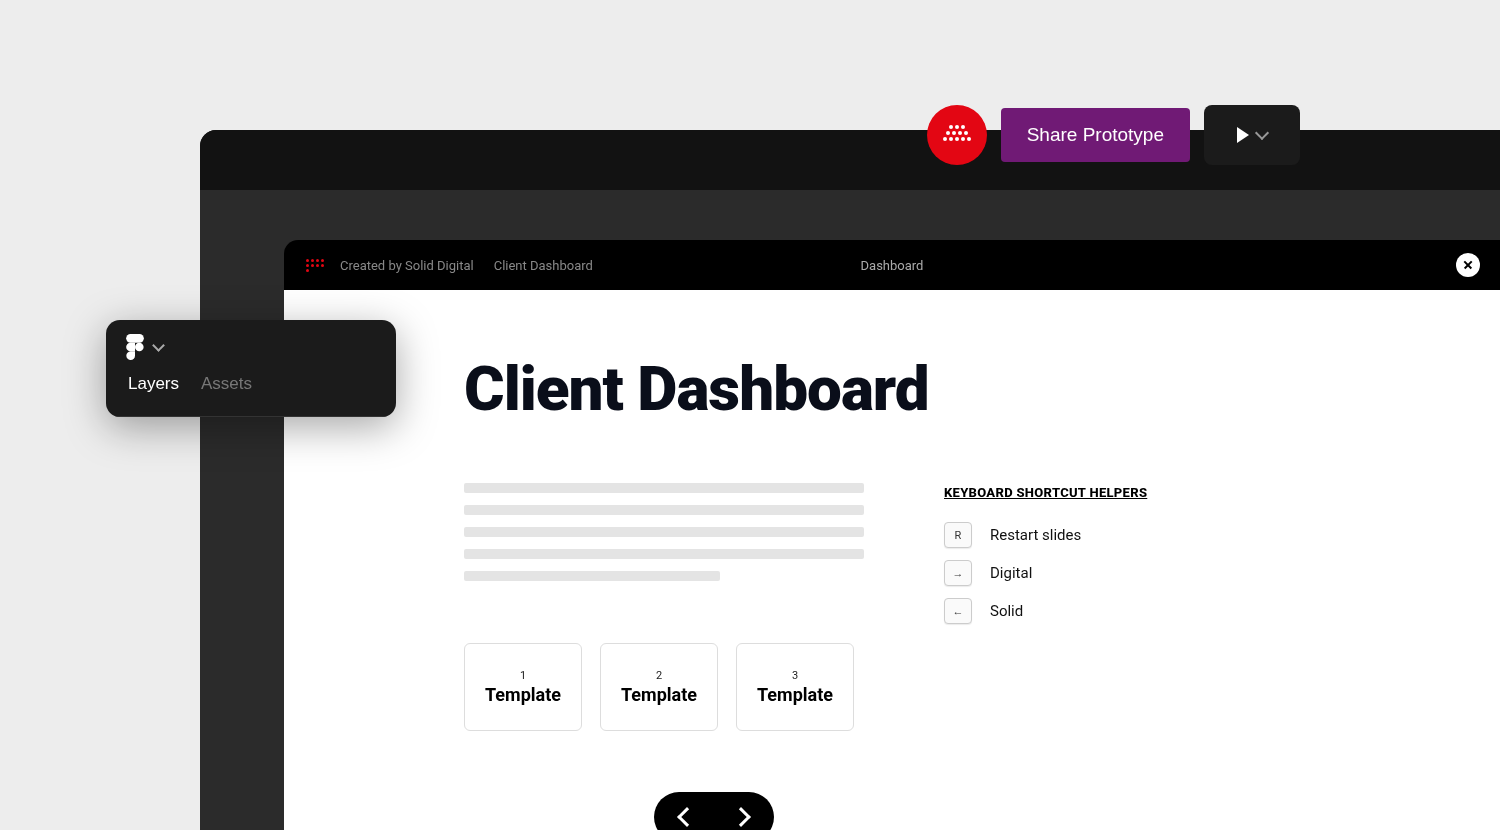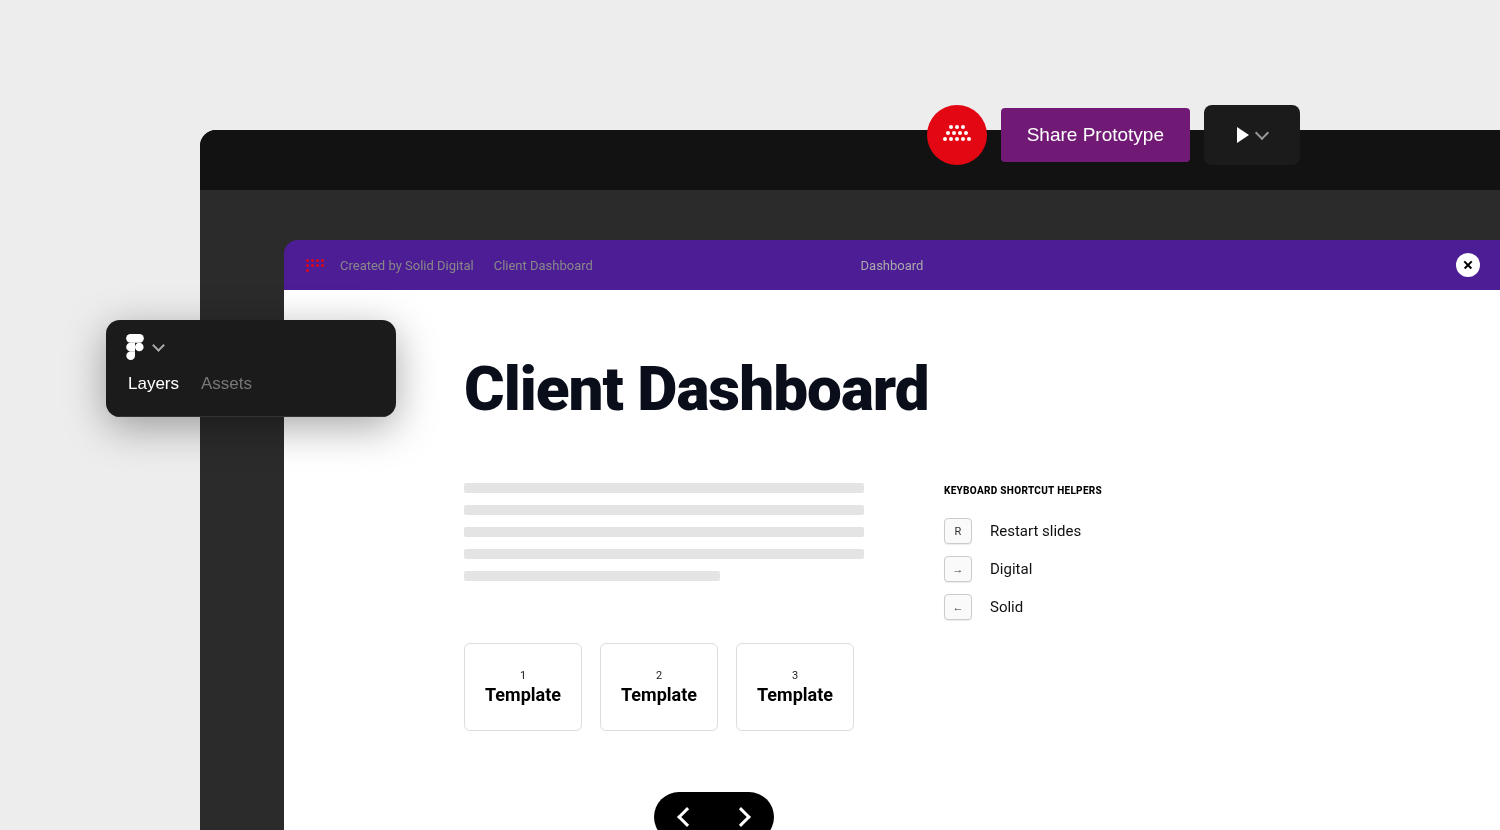--- a/index.html
+++ b/index.html
@@ -99,21 +99,21 @@
       margin-top: -4px;
     }
     
     
     .preview-window {
       position: absolute;
       top: 110px;
       left: 84px;
       right: 0;
       bottom: 0;
-      background: #4c1d95;
+      background: #000000;
       border-radius: 14px 0 0 0;
       overflow: hidden;
     }
     .preview-header {
       height: 50px;
       display: flex;
       align-items: center;
       padding: 0 22px;
       color: #888;
       font-size: 13px;
@@ -193,25 +193,26 @@
       height: 10px;
       background: #e4e4e4;
       border-radius: 2px;
     }
     .text-line.short { width: 64%; }
     
     .shortcuts {
       padding-top: 2px;
     }
     .shortcuts-title {
-      font-size: 10px;
+      font-size: 13px;
       font-weight: 800;
       letter-spacing: 0.3px;
       color: #000;
       margin-bottom: 22px;
+      text-decoration: underline;
     }
     .shortcut-row {
       display: flex;
       align-items: center;
       gap: 18px;
       margin-bottom: 12px;
     }
     .key {
       width: 28px;
       height: 26px;

